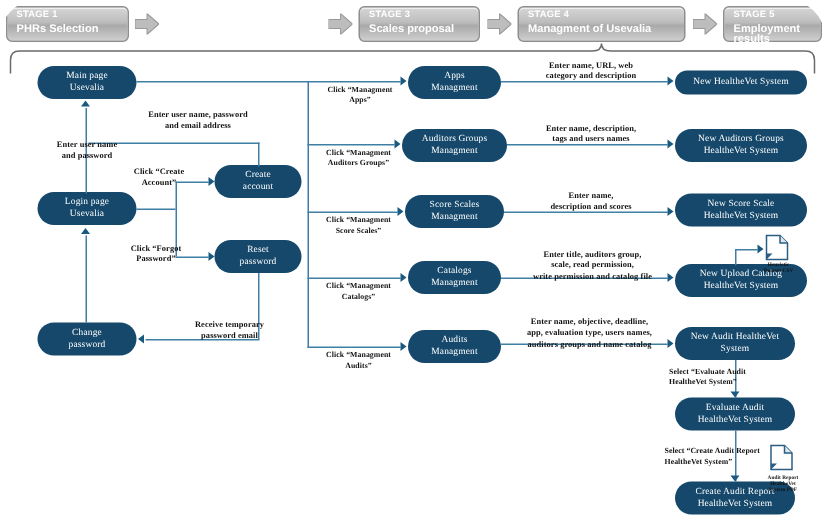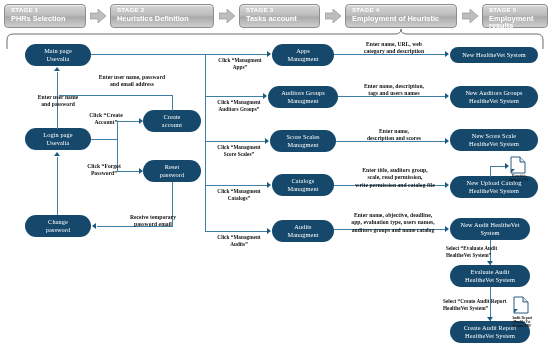--- a/index.html
+++ b/index.html
@@ -1,17 +1,17 @@
 <!DOCTYPE html>
 <html><head>
 <meta charset="utf-8">
 <style>
   html,body{margin:0;padding:0;background:#ffffff;}
   body{font-family:"Liberation Serif", serif;}
-  #root{position:relative;width:550px;height:353px;background:#fff;overflow:hidden;}
+  #root{position:relative;width:550px;height:353px;background:#fff;overflow:hidden;border-radius:25px;}
 
   
   .stage{
     position:absolute;top:4px;height:24px;
     background:linear-gradient(180deg,#d6d6d6 0%,#bdbdbd 45%,#a9a9a9 55%,#cfcfcf 100%);
     border:1px solid #8e8e8e;border-radius:4px;
     box-shadow:inset 0 1px 0 #efefef;
     font-family:"Liberation Sans", sans-serif;
     color:#ffffff;
     padding:2px 0 0 6px;
@@ -83,43 +83,39 @@
   <div class="stage" style="left:4px;width:82px;">
     <span class="s-top">STAGE 1</span>
     <span class="s-bot">PHRs Selection</span>
   </div>
   <div class="arrowblk" style="left:90px;">
     <svg width="16" height="14" viewBox="0 0 16 14">
         <polygon points="0,4 8,4 8,0 16,7 8,14 8,10 0,10" fill="#bdbdbd" stroke="#9a9a9a" stroke-width="0.7"></polygon>
       </svg>
   </div>
 
-  <div class="stage" style="left:110px;width:104px;">
-    <span class="s-top">STAGE 2</span>
-    <span class="s-bot">Heuristics Definition</span>
-  </div>
   <div class="arrowblk" style="left:219px;">
     <svg width="16" height="14" viewBox="0 0 16 14">
         <polygon points="0,4 8,4 8,0 16,7 8,14 8,10 0,10" fill="#bdbdbd" stroke="#9a9a9a" stroke-width="0.7"></polygon>
       </svg>
   </div>
 
   <div class="stage" style="left:239px;width:81px;">
     <span class="s-top">STAGE 3</span>
-    <span class="s-bot">Tasks account</span>
+    <span class="s-bot">Scales proposal</span>
   </div>
   <div class="arrowblk" style="left:325px;">
     <svg width="16" height="14" viewBox="0 0 16 14">
         <polygon points="0,4 8,4 8,0 16,7 8,14 8,10 0,10" fill="#bdbdbd" stroke="#9a9a9a" stroke-width="0.7"></polygon>
       </svg>
   </div>
 
   <div class="stage" style="left:345px;width:112px;">
     <span class="s-top">STAGE 4</span>
-    <span class="s-bot">Employment of Heuristic</span>
+    <span class="s-bot">Managment of Usevalia</span>
   </div>
   <div class="arrowblk" style="left:462px;">
     <svg width="16" height="14" viewBox="0 0 16 14">
         <polygon points="0,4 8,4 8,0 16,7 8,14 8,10 0,10" fill="#bdbdbd" stroke="#9a9a9a" stroke-width="0.7"></polygon>
       </svg>
   </div>
 
   <div class="stage" style="left:482px;width:66px;">
     <span class="s-top">STAGE 5</span>
     <span class="s-bot">Employment results</span>

